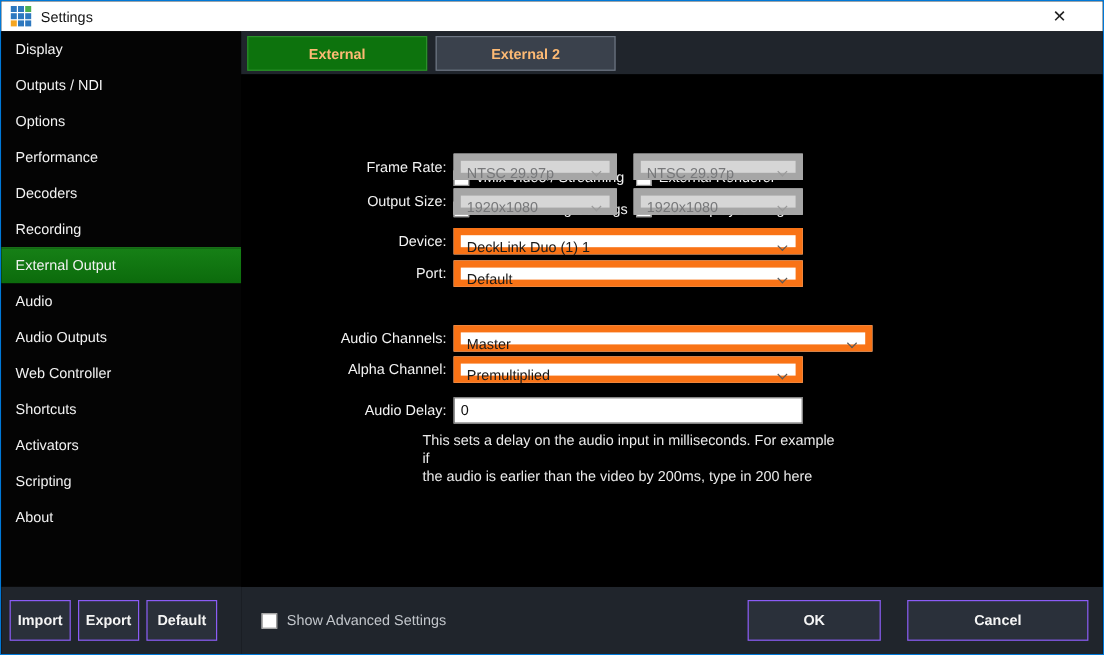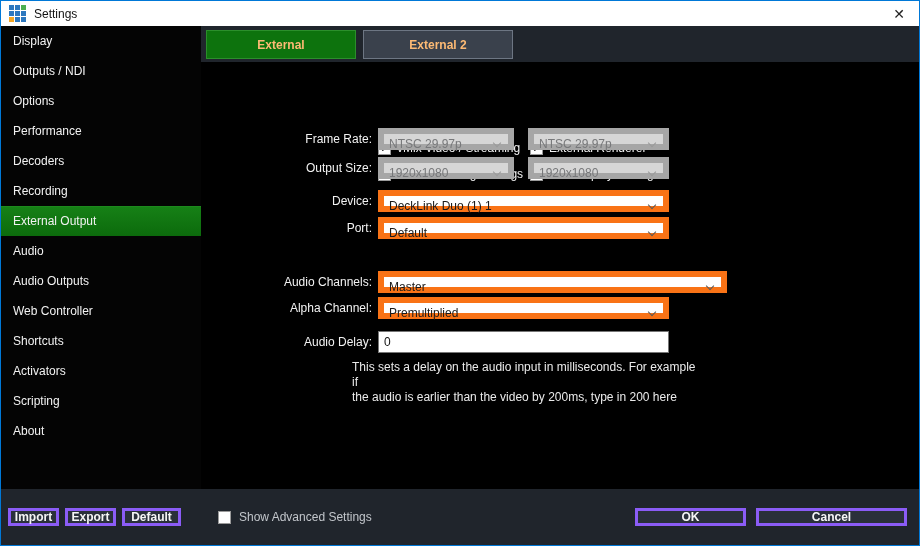--- a/index.html
+++ b/index.html
@@ -9,37 +9,37 @@
     --window-border:#0078d7;
   }
   *{margin:0;padding:0;box-sizing:border-box;}
   html,body{background:#4a4a4a;font-family:"Liberation Sans","DejaVu Sans",sans-serif;}
   .window{
     width:920px;height:546px;position:relative;margin:0 auto;
     border:1px solid var(--window-border);
     background:#000;font-size:12px;overflow:hidden;
   }
   
-  .titlebar{height:25px;background:#ffffff;display:flex;align-items:center;padding:0 0 0 8px;}
+  .titlebar{height:25px;background:#ffffff;display:flex;align-items:center;padding:0 16px 0 8px;}
   .vmix-logo{display:grid;grid-template-columns:repeat(3,5px);grid-template-rows:repeat(3,5px);gap:1px;margin-right:8px;}
   .vmix-logo span{width:5px;height:5px;background:#2d78bf;}
   .vmix-logo .sq-green{background:#4caf50;}
   .vmix-logo .sq-orange{background:#f5a623;}
   .title-text{color:#111;font-size:12px;}
   .close-btn{margin-left:auto;width:40px;height:25px;display:flex;align-items:center;justify-content:center;
     color:#222;font-size:14px;cursor:default;}
   
   .body{display:flex;height:519px;}
   .sidebar{width:200px;background:#040404;display:flex;flex-direction:column;flex-shrink:0;}
   .nav{flex:1;}
   .nav-item{height:30px;line-height:30px;padding-left:12px;color:#f2f2f2;white-space:nowrap;cursor:default;}
   .nav-item.selected{background:linear-gradient(#168016,#0c6b0c);border-top:1px solid #1d8a1d;line-height:29px;}
   .sidebar-footer{height:56px;background:var(--panel-dark);display:flex;align-items:center;padding-left:7px;gap:6px;}
-  .btn{background:#2a303a;border:3px solid #8b5cf6;color:#f5f5f5;font-weight:bold;font-size:12px;
-    height:18px;display:flex;align-items:center;justify-content:center;cursor:default;}
+  .btn{background:#2a303a;border:1px solid #8b5cf6;color:#f5f5f5;font-weight:bold;font-size:12px;
+    height:34px;display:flex;align-items:center;justify-content:center;cursor:default;}
   .btn-import{width:51px;}
   .btn-export{width:51px;}
   .btn-default{width:59px;}
   
   .main{flex:1;display:flex;flex-direction:column;min-width:0;}
   .tabstrip{height:36px;background:var(--panel-dark);display:flex;gap:7px;padding:4px 0 0 5px;}
   .tab{width:150px;height:29px;display:flex;align-items:center;justify-content:center;
     font-weight:bold;color:#fdba74;cursor:default;}
   .tab.active{background:var(--accent-green);border:1px solid var(--accent-green-border);}
   .tab.inactive{background:#3a414c;border:1px solid #6d7683;}
@@ -55,21 +55,21 @@
   .combo.disabled .chev{border-color:#9a9a9a;}
   .text-input{position:absolute;height:22px;background:#fff;border:1px solid #767676;color:#111;
     font-size:12px;font-family:"Liberation Sans","DejaVu Sans",sans-serif;padding-left:5px;outline:none;}
   .cb-item{position:absolute;display:flex;align-items:center;gap:6px;height:14px;cursor:default;}
   .cb-box{width:13px;height:13px;background:#fff;border:1px solid #9a9a9a;position:relative;flex-shrink:0;
     display:flex;align-items:center;justify-content:center;}
   .cb-box .check{color:#1f1f1f;font-size:11px;font-weight:bold;line-height:13px;}
   .cb-label{color:#f2f2f2;white-space:nowrap;}
   .help-text{position:absolute;left:151px;top:298px;width:348px;color:#eaeaea;line-height:15px;}
   
-  .footer{height:56px;background:var(--panel-dark);display:flex;align-items:center;padding:0 12px 0 17px;}
+  .footer{height:56px;background:var(--panel-dark);display:flex;align-items:center;padding:0 12px 0 17px;gap:12px;}
   .footer .cb-inline{display:flex;align-items:center;gap:8px;}
   .footer .cb-label{color:#c2c6cb;}
   .btn-ok{width:111px;margin-left:auto;}
   .btn-cancel{width:151px;margin-left:10px;}
 </style>
 </head>
 <body>
 
 <div class="window">
 

